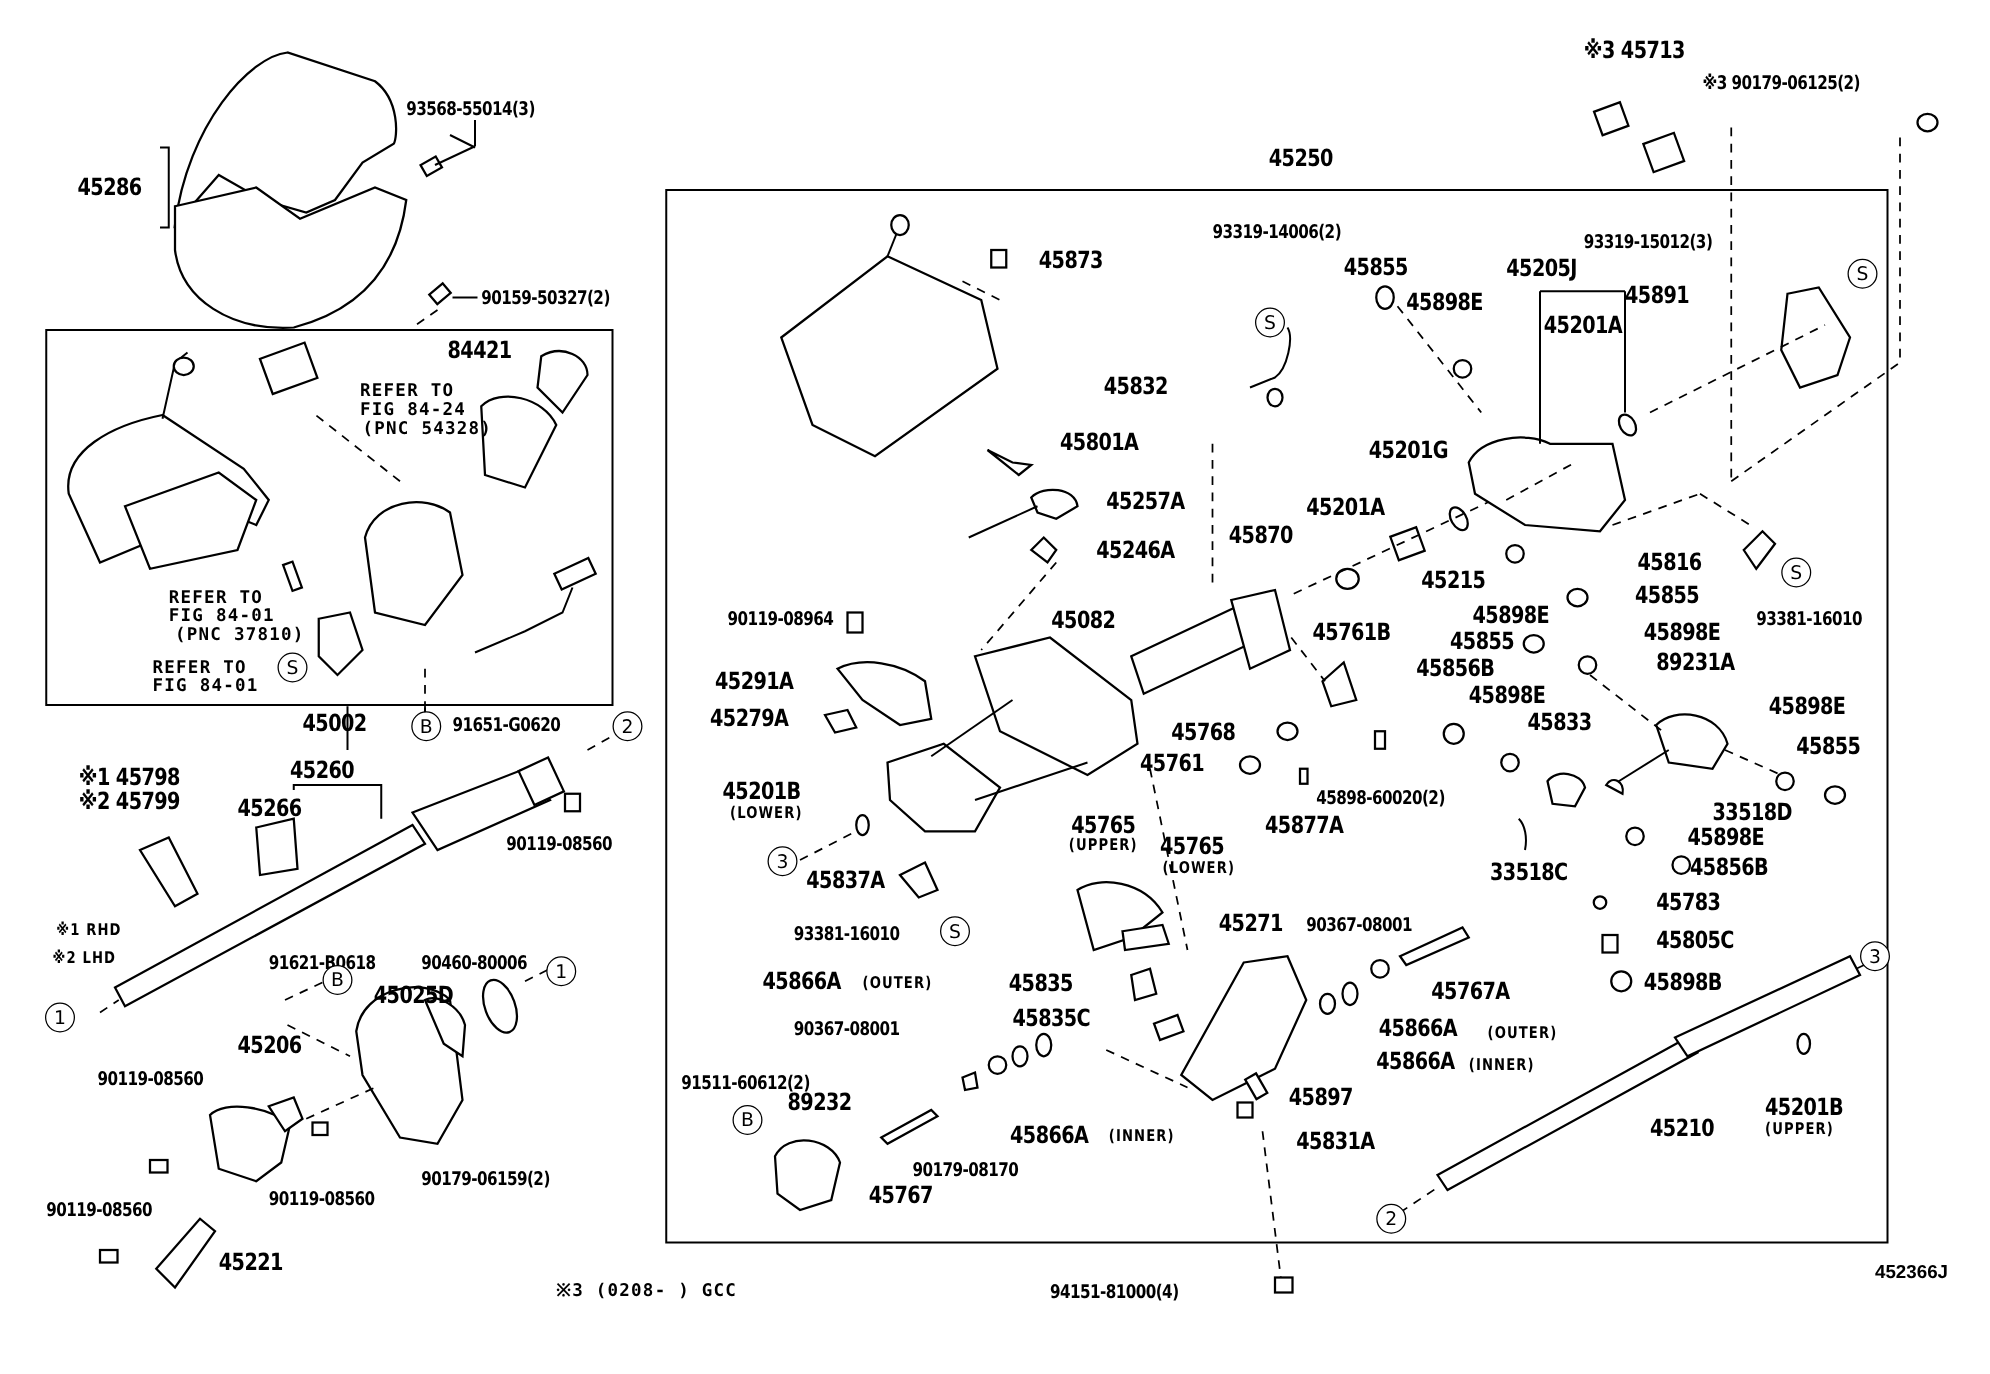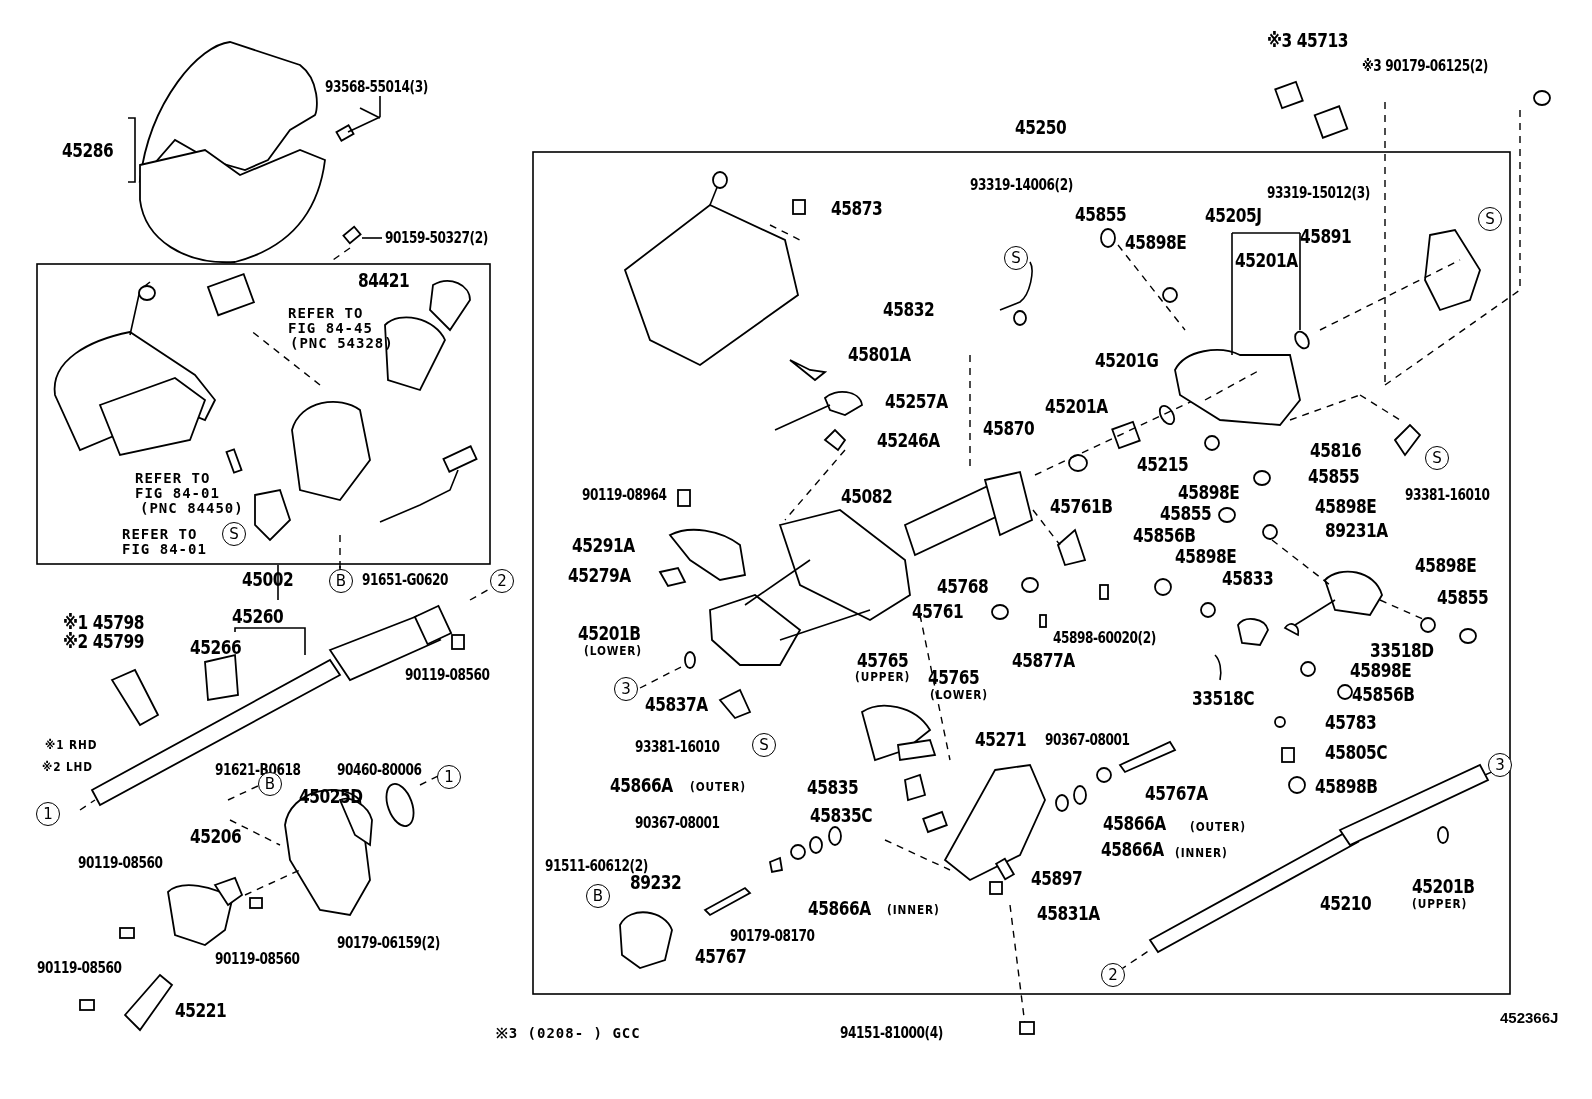--- a/index.html
+++ b/index.html
@@ -200,25 +200,25 @@
     <line class="ln" x1="340" y1="578" x2="340" y2="566"></line>
     <line class="ln" x1="278" y1="565" x2="278" y2="600"></line>
   </svg>
 
   <div class="lbl" style="left:62px;top:140px;">45286</div>
   <div class="lbl sm" style="left:325px;top:79px;">93568-55014(3)</div>
   <div class="lbl sm" style="left:385px;top:230px;">90159-50327(2)</div>
 
   <div class="lbl" style="left:358px;top:270px;">84421</div>
   <div class="lbl note" style="left:288px;top:305px;">REFER TO</div>
-  <div class="lbl note" style="left:288px;top:320px;">FIG 84-45</div>
+  <div class="lbl note" style="left:288px;top:320px;">FIG 84-24</div>
   <div class="lbl note" style="left:290px;top:335px;">(PNC 54328)</div>
   <div class="lbl note" style="left:135px;top:470px;">REFER TO</div>
   <div class="lbl note" style="left:135px;top:485px;">FIG 84-01</div>
-  <div class="lbl note" style="left:140px;top:500px;">(PNC 84450)</div>
+  <div class="lbl note" style="left:140px;top:500px;">(PNC 37810)</div>
   <div class="lbl note" style="left:122px;top:526px;">REFER TO</div>
   <div class="lbl note" style="left:122px;top:541px;">FIG 84-01</div>
   <div class="circ" style="left:222px;top:522px;">S</div>
 
   <div class="lbl" style="left:242px;top:569px;">45002</div>
   <div class="circ" style="left:329px;top:569px;">B</div>
   <div class="lbl sm" style="left:362px;top:572px;">91651-G0620</div>
   <div class="circ" style="left:490px;top:569px;">2</div>
 
   <div class="lbl" style="left:63px;top:612px;">※1 45798</div>
@@ -334,16 +334,16 @@
   <div class="lbl" style="left:1412px;top:876px;">45201B</div>
   <div class="lbl xs" style="left:1412px;top:897px;">(UPPER)</div>
 
   <div class="lbl" style="left:808px;top:898px;">45866A</div>
   <div class="lbl xs" style="left:887px;top:903px;">(INNER)</div>
   <div class="lbl" style="left:1037px;top:903px;">45831A</div>
   <div class="lbl sm" style="left:730px;top:928px;">90179-08170</div>
   <div class="lbl" style="left:695px;top:946px;">45767</div>
   <div class="circ" style="left:1101px;top:963px;">2</div>
 
-  <div class="lbl note" style="left:496px;top:1025px;">※3 (0208-     )  GCC</div>
+  <div class="lbl note" style="left:445px;top:1025px;">※3 (0208-     )  GCC</div>
   <div class="lbl sm" style="left:840px;top:1025px;">94151-81000(4)</div>
   <div class="figid" style="left:1500px;top:1009px;">452366J</div>
 </div>
 
 </body></html>

